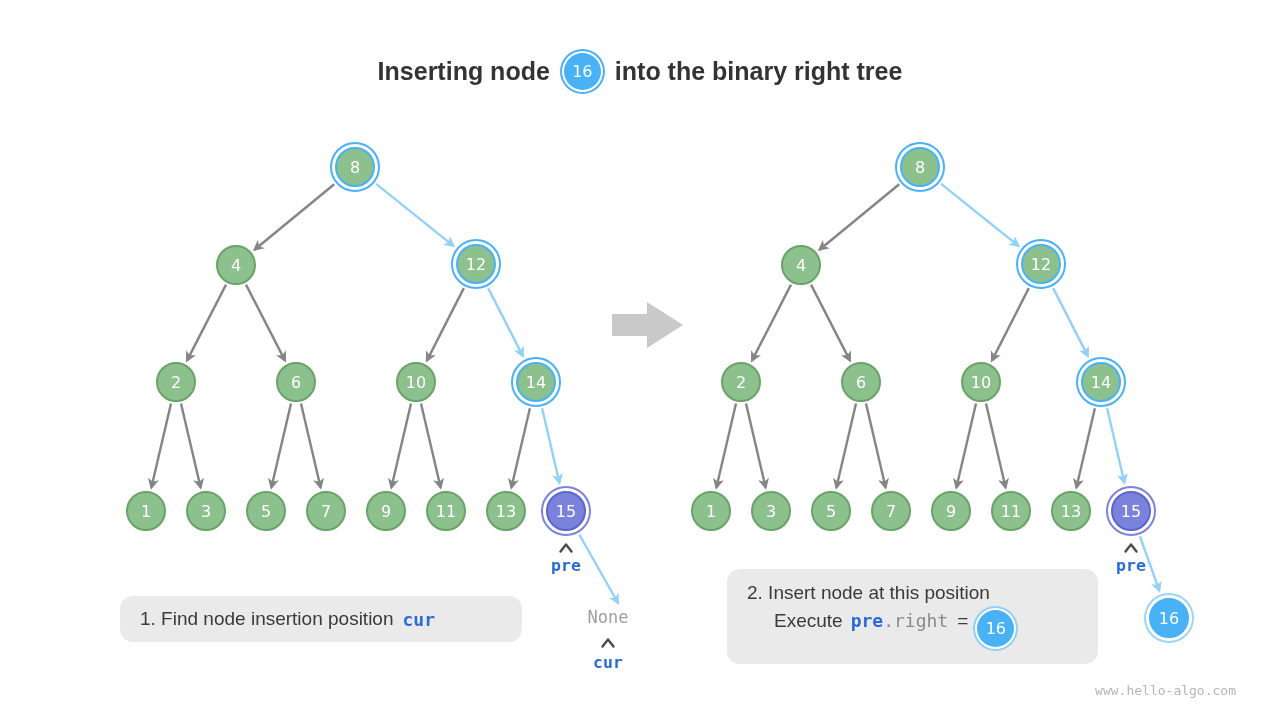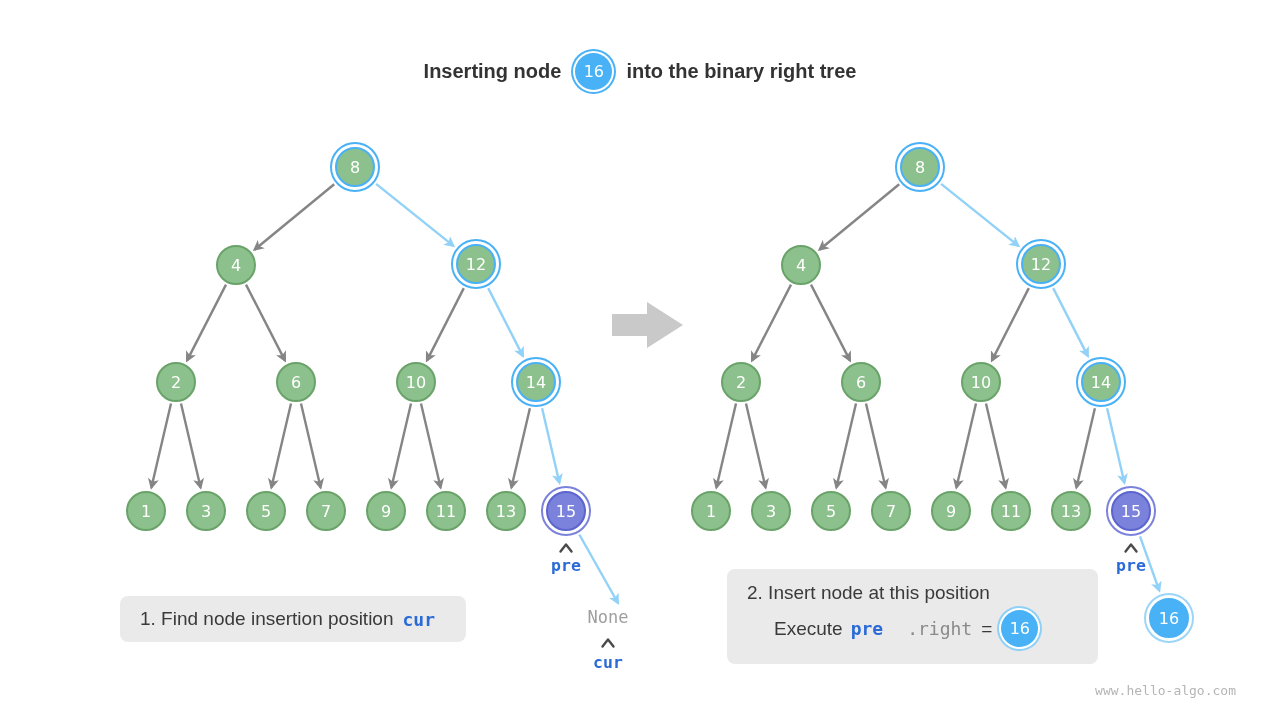--- a/index.html
+++ b/index.html
@@ -6,49 +6,49 @@
   .stage {
     position:relative; width:1280px; height:720px; background:#ffffff;
     font-family:"Liberation Sans", sans-serif; overflow:hidden;
   }
   #diagram { position:absolute; left:0; top:0; }
 
   .title {
     position:absolute; left:0; right:0; top:50px; height:42px;
     display:flex; align-items:center; justify-content:center; gap:14px;
   }
-  .title-text { font-size:20px; font-weight:bold; color:#333333; }
+  .title-text { font-size:25px; font-weight:bold; color:#333333; }
 
   .node-badge {
     width:37px; height:37px; border-radius:50%;
     background:#49B1F5; color:#ffffff;
     display:flex; align-items:center; justify-content:center;
     font:16px "DejaVu Sans", sans-serif;
     box-shadow: 0 0 0 2px #ffffff, 0 0 0 4px #49B1F5;
     flex:0 0 auto;
   }
   .node-badge.light-ring { box-shadow: 0 0 0 2px #ffffff, 0 0 0 4px #8FD0F7; }
 
   .caption {
-    position:absolute; background:#EAEAEA; border-radius:8px;
+    position:absolute; background:#EAEAEA; border-radius:13px;
     color:#3A3A3A; font-size:19px; box-sizing:border-box;
   }
   .caption1 {
-    left:120px; top:596px; width:346px; height:46px;
+    left:120px; top:596px; width:402px; height:46px;
     display:flex; align-items:center; padding:0 20px;
   }
   .caption2 { left:727px; top:569px; width:371px; height:95px; padding:13px 20px; }
-  .cap2-line2 { margin-top:6px; padding-left:27px; display:flex; align-items:center; }
+  .cap2-line2 { margin-top:6px; padding-left:27px; display:flex; align-items:flex-start; }
   .cap2-line2 .eq { margin:0 9px; color:#3A3A3A; }
   .cap2-line2 .prefix { margin-right:8px; }
 
   .code { font-family:"DejaVu Sans Mono", monospace; font-size:18px; }
   .code-blue { color:#2B6BD7; font-weight:bold; margin-left:9px; }
   .code-blue.nml { margin-left:0; }
-  .code-gray { color:#8A8A8A; font-weight:normal;margin-left:24px; }
+  .code-gray { color:#8A8A8A; font-weight:normal; }
 
   .watermark {
     position:absolute; right:44px; bottom:22px;
     font:13px "DejaVu Sans Mono", monospace; color:#B5B5B5;text-align:right;
   }
 </style>
 </head>
 <body>
 
 <div class="stage">

